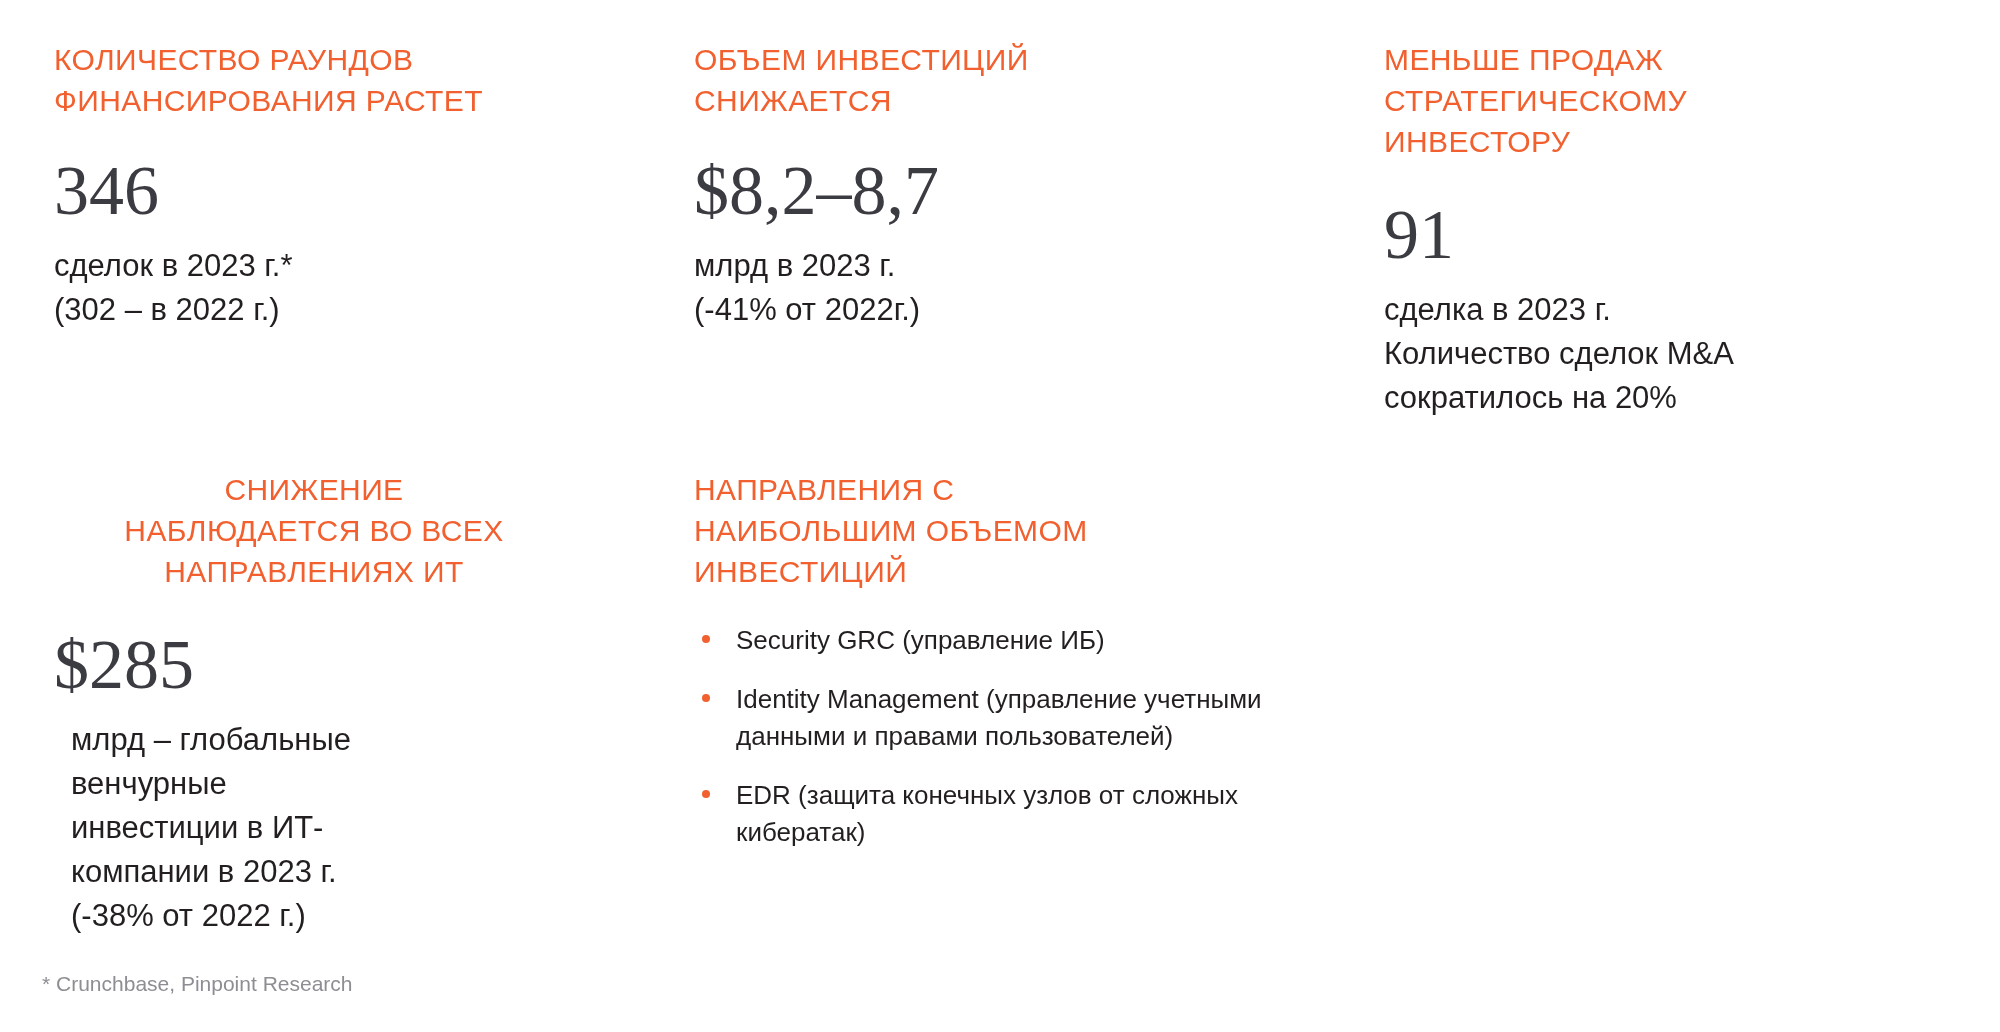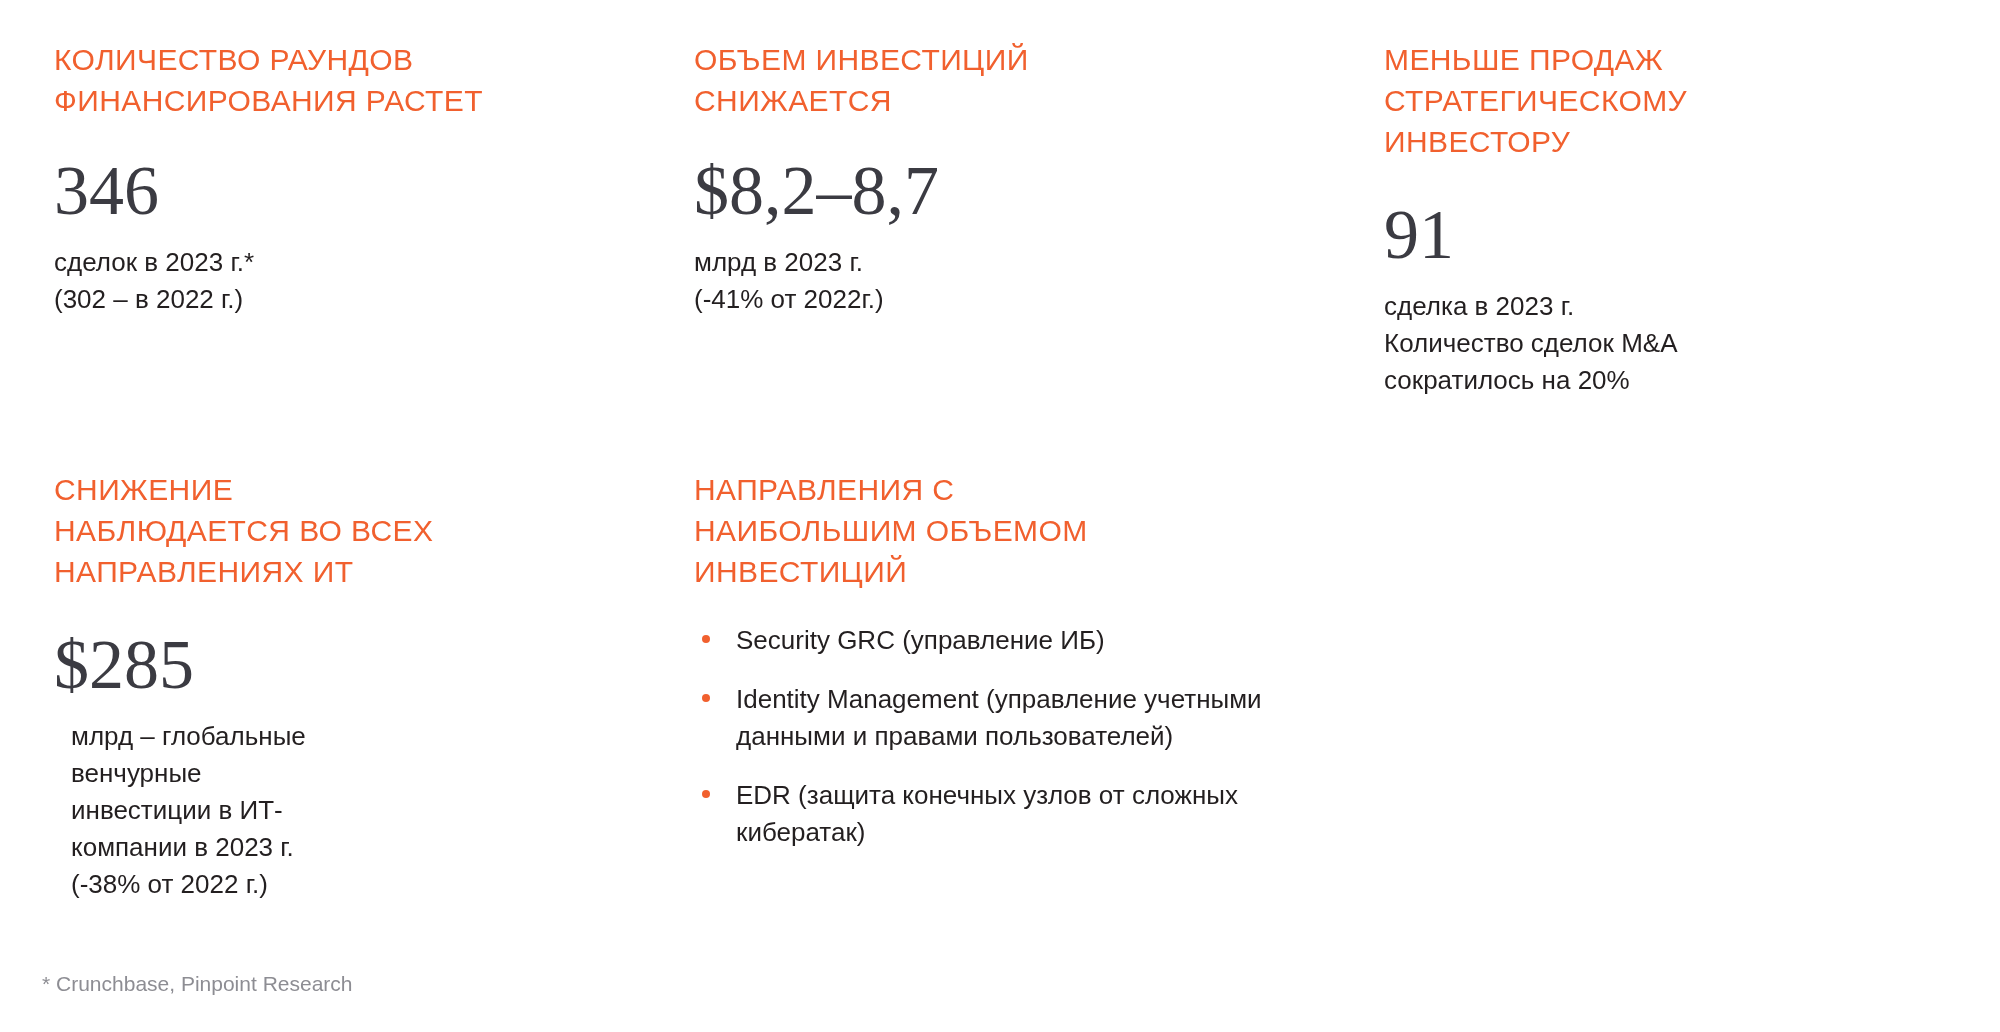--- a/index.html
+++ b/index.html
@@ -37,40 +37,41 @@
     font-size: 30px;
     line-height: 1.36;
     letter-spacing: 0.4px;
     font-weight: 400;
     margin: 0 0 26px 0;
     max-width: 560px;
     white-space: pre-line;
   }
   .card-title.wide {
     max-width: 520px;
+    text-align: center;
   }
   .big-number {
     font-family: "Liberation Serif", serif;
     font-size: 70px;
     line-height: 1.0;
     color: #3b3b42;
     font-weight: 400;
     margin: 8px 0 18px 0;
     display: inline-block;
     position: relative;
   }
   .big-number .sup {
     font-size: 30px;
     vertical-align: super;
     position: relative;
     top: -6px;
     left: 2px;
   }
   .caption {
-    font-size: 26px;
+    font-size: 31px;
     line-height: 1.42;
     color: #231f20;
     white-space: pre-line;
     max-width: 540px;
   }
   .caption.narrow {
     max-width: 330px;
     margin-left: 17px;
   }
   ul.bullets {

